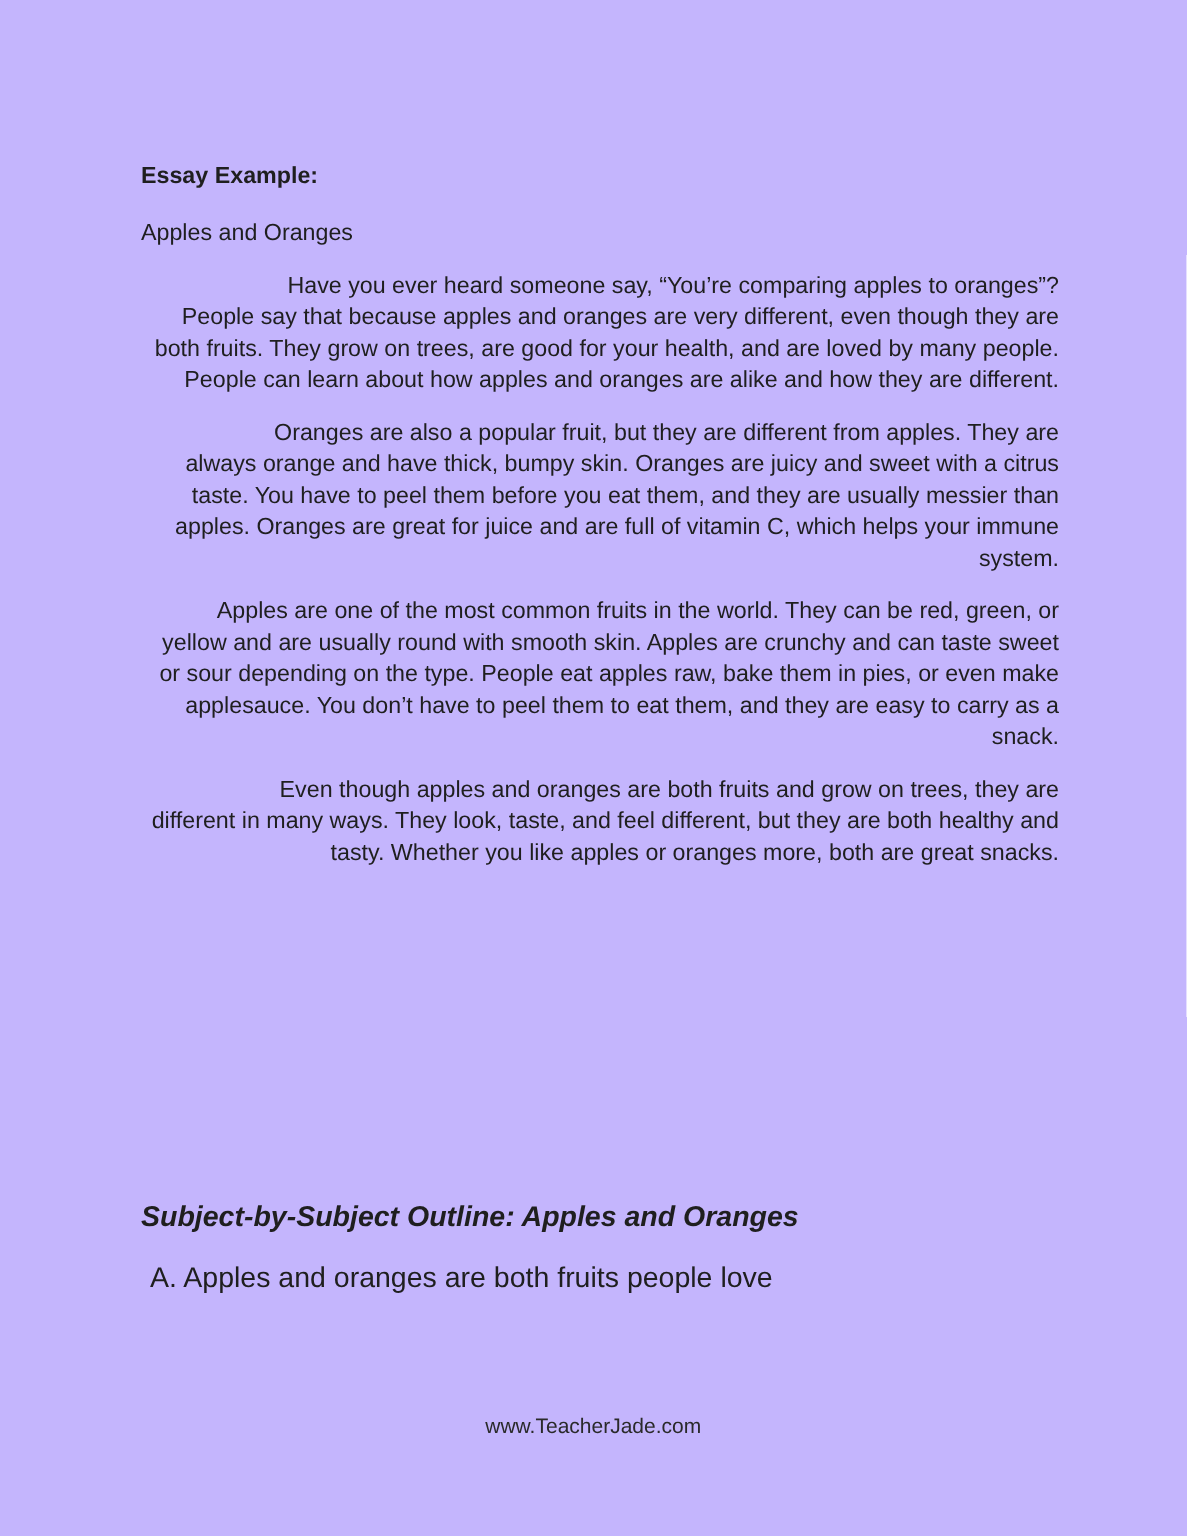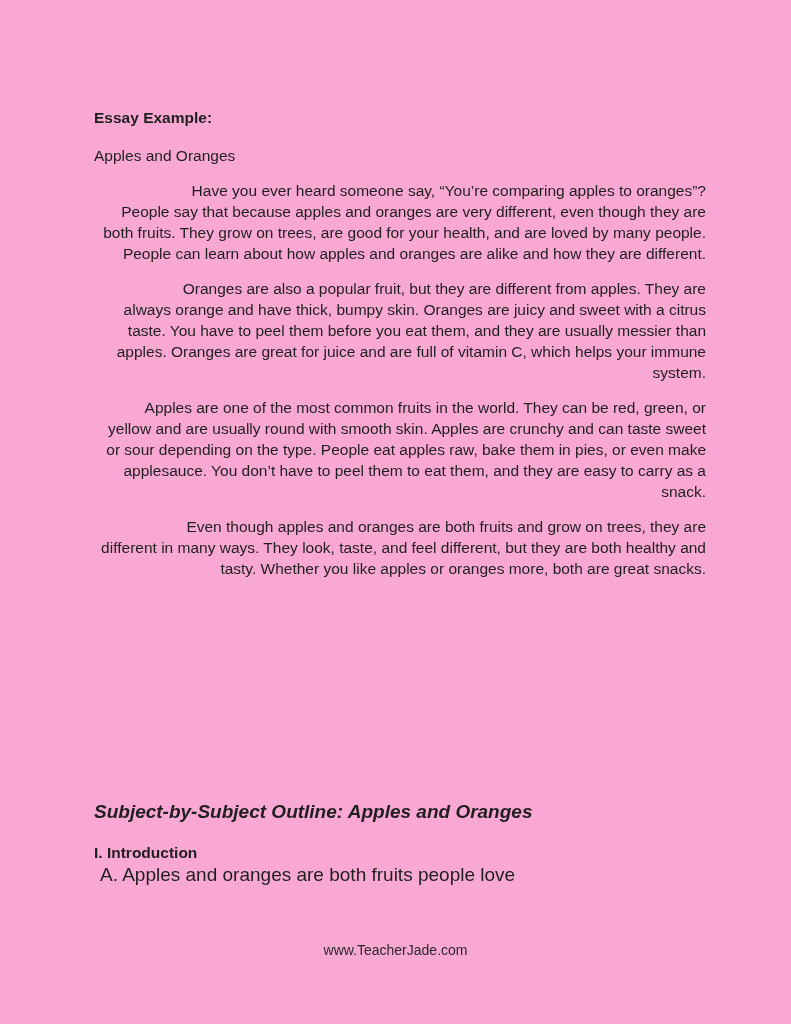--- a/index.html
+++ b/index.html
@@ -4,21 +4,21 @@
 <style>
   html, body {
     margin: 0;
     padding: 0;
     background: #ffffff;
   }
   .page {
     position: relative;
     width: 791px;
     height: 1024px;
-    background: #f9a8d4;
+    background: #c4b5fd;
     font-family: "Liberation Sans", sans-serif;
     color: #1f1f1f;
     overflow: hidden;
   }
   .content {
     position: absolute;
     top: 107px;
     left: 94px;
     width: 612px;
   }
@@ -95,21 +95,20 @@
     <p class="body-para">Oranges are also a popular fruit, but they are different from apples. They are always orange and have thick, bumpy skin. Oranges are juicy and sweet with a citrus taste. You have to peel them before you eat them, and they are usually messier than apples. Oranges are great for juice and are full of vitamin C, which helps your immune system.</p>
 
     <p class="body-para">Apples are one of the most common fruits in the world. They can be red, green, or yellow and are usually round with smooth skin. Apples are crunchy and can taste sweet or sour depending on the type. People eat apples raw, bake them in pies, or even make applesauce. You don’t have to peel them to eat them, and they are easy to carry as a snack.</p>
 
     <p class="body-para">Even though apples and oranges are both fruits and grow on trees, they are different in many ways. They look, taste, and feel different, but they are both healthy and tasty. Whether you like apples or oranges more, both are great snacks.</p>
 
     <div class="outline-section">
 
       <h1 class="outline-heading">Subject-by-Subject Outline: Apples and Oranges</h1>
 
-      <p class="outline-roman">I. Introduction</p>
 
       <p class="outline-item">A. Apples and oranges are both fruits people love</p>
     </div>
 
   </div>
 
   <div class="footer">www.TeacherJade.com</div>
 </div>
 
 </body></html>

